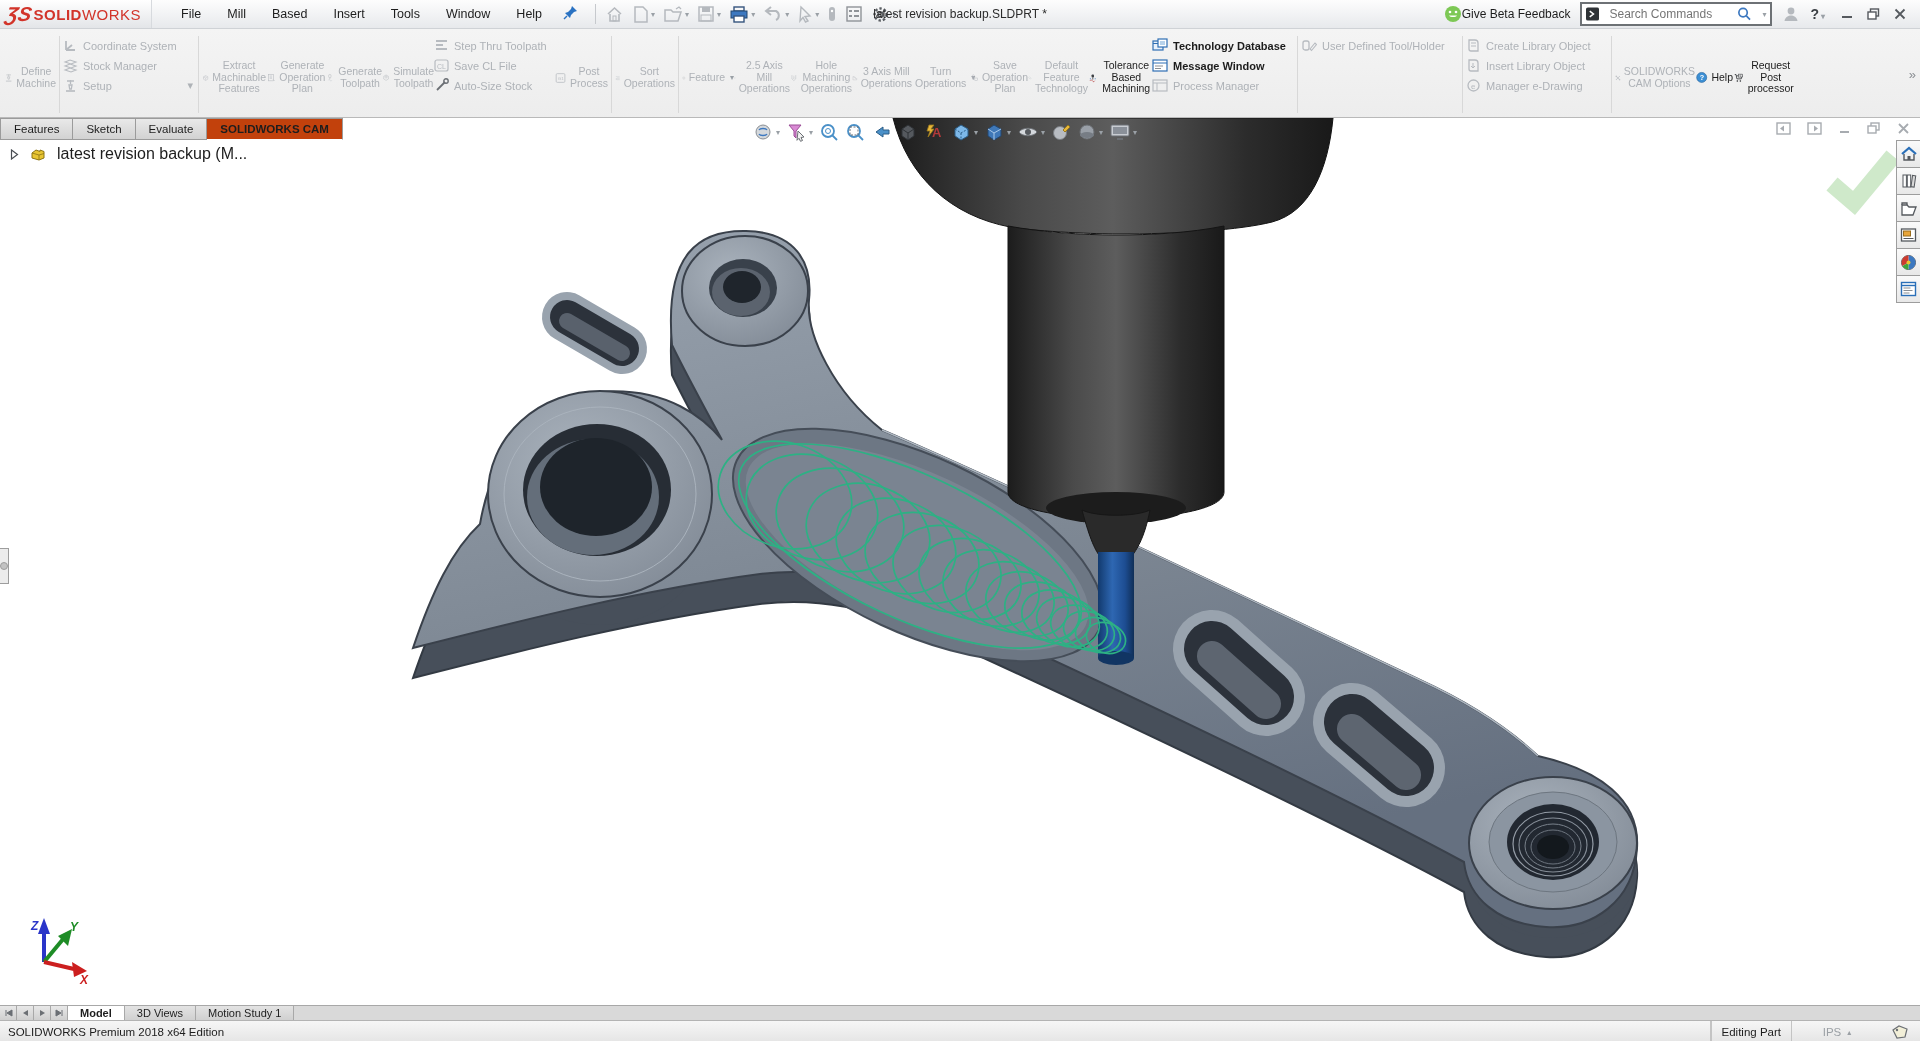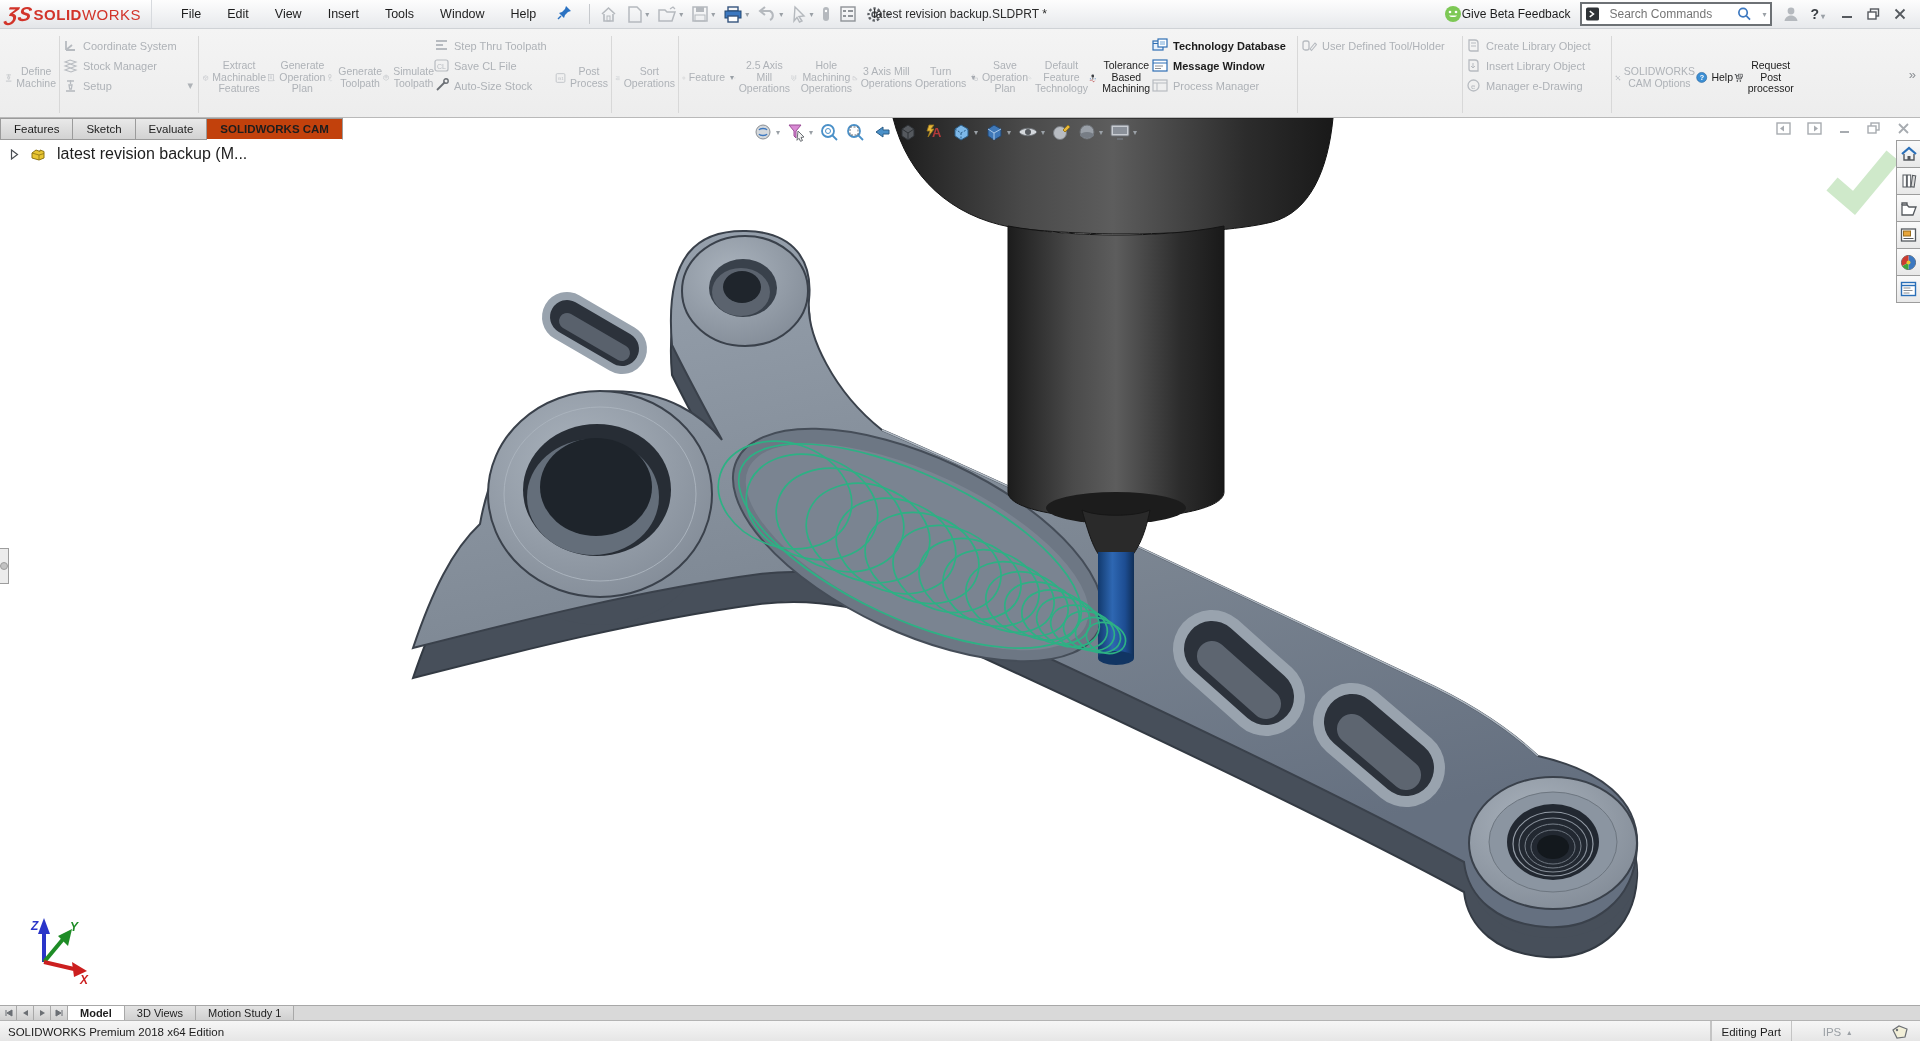--- a/index.html
+++ b/index.html
@@ -79,22 +79,22 @@
 </head>
 <body>
 
 <div class="titlebar">
   <div class="logo">
     <span class="swoosh">ƷS</span>
     <span class="word"><b>SOLID</b>WORKS</span>
   </div>
   <div class="menus">
     <span class="mi">File</span>
-    <span class="mi">Edit</span>
-    <span class="mi">View</span>
+    <span class="mi">Mill</span>
+    <span class="mi">Based</span>
     <span class="mi">Insert</span>
     <span class="mi">Tools</span>
     <span class="mi">Window</span>
     <span class="mi">Help</span>
   </div>
   <span class="pin">
     <svg width="16" height="16" viewBox="0 0 16 16">
         <path d="M9 2l5 5-3 1-3 3-1 3-5-5 3-1 3-3z" fill="#2a72c2"></path>
         <path d="M4 12l-3 3" stroke="#2a72c2" stroke-width="1.5"></path>
       </svg>

